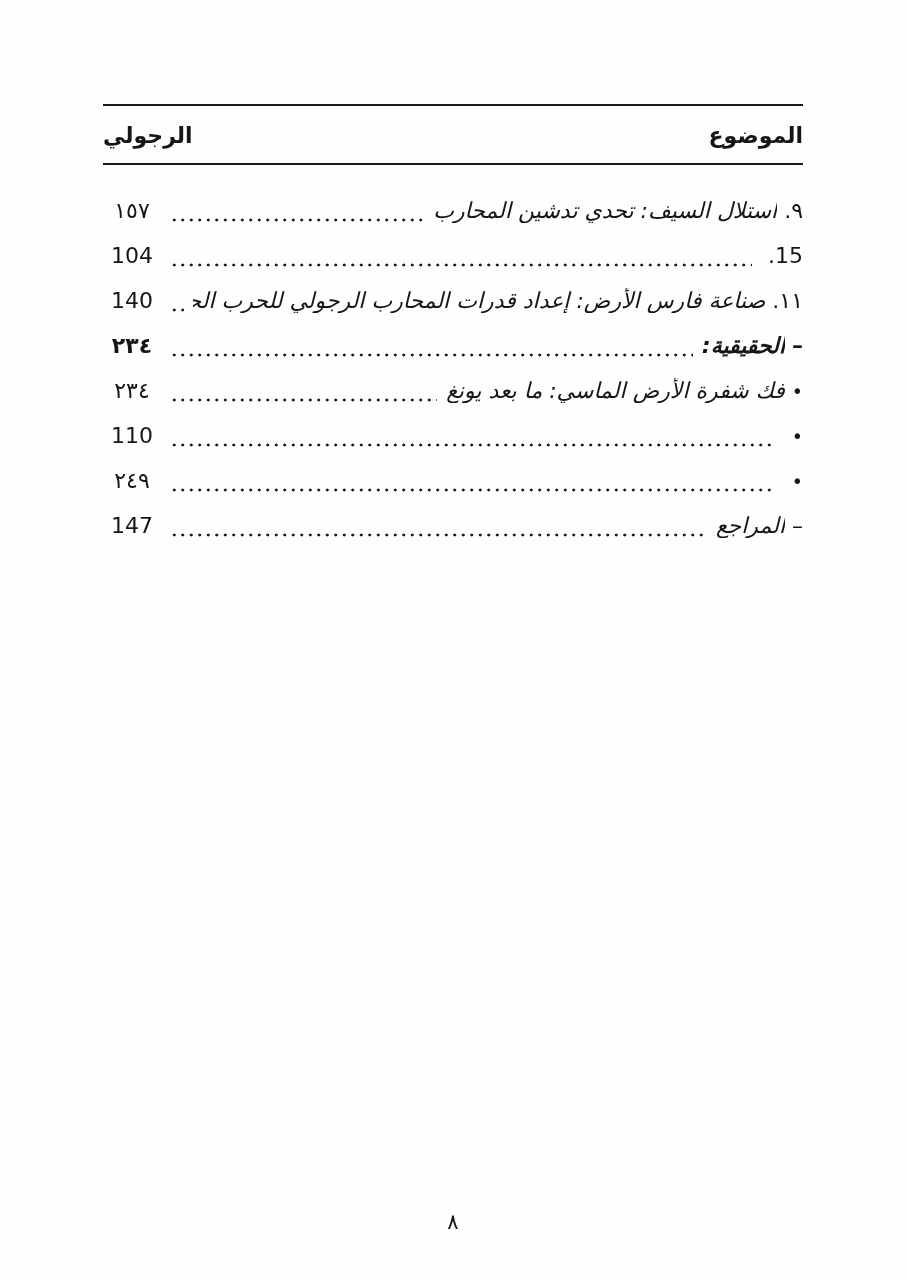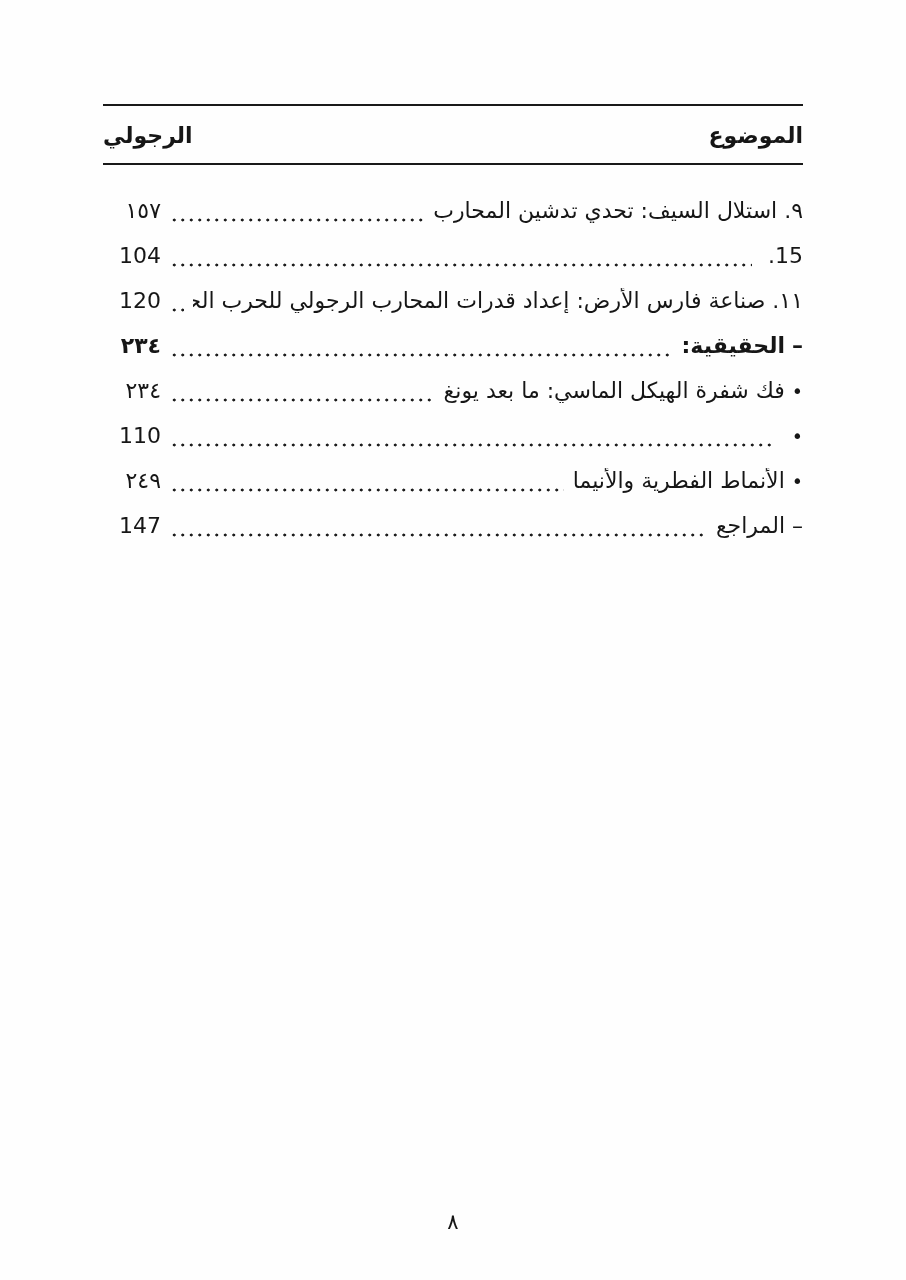--- a/index.html
+++ b/index.html
@@ -46,35 +46,36 @@
     font-size: 22px;
     white-space: nowrap;
   }
   .entry .marker {
     margin-left: 7px;
     flex: 0 0 auto;
   }
   .entry .title {
     flex: 0 1 auto;
     overflow: hidden;
+    font-style: italic;
   }
   .entry .dots {
     flex: 1 1 0;
     min-width: 14px;
     height: 4px;
     margin: 19px 9px 0 9px;
     background-image: radial-gradient(circle, #1d1d1d 1.35px, rgba(0,0,0,0) 1.7px);
     background-size: 8.5px 4px;
     background-repeat: repeat-x;
     background-position: left center;
   }
   .entry .pagenum {
     flex: 0 0 auto;
     min-width: 58px;
-    text-align: right;
+    text-align: center;
   }
   .entry.dash-bold { font-weight: bold; }
   .entry.bullet .marker { font-size: 19px; }
   .footer {
     position: absolute;
     left: 0;
     right: 0;
     bottom: 46px;
     text-align: center;
     font-size: 21px;
@@ -103,46 +104,45 @@
   <div class="entry numbered">
     <span class="marker">15.</span>
     <span class="dots"></span>
     <span class="pagenum">104</span>
   </div>
 
   <div class="entry numbered">
     <span class="marker">١١.</span>
     <span class="title">صناعة فارس الأرض: إعداد قدرات المحارب الرجولي للحرب الحقيقية</span>
     <span class="dots"></span>
-    <span class="pagenum">120</span>
+    <span class="pagenum">140</span>
   </div>
 
   <div class="entry dash-bold">
     <span class="marker">–</span>
     <span class="title">الحقيقية:</span>
     <span class="dots"></span>
     <span class="pagenum">٢٣٤</span>
   </div>
 
   <div class="entry bullet">
     <span class="marker">•</span>
-    <span class="title">فك شفرة الهيكل الماسي: ما بعد يونغ</span>
+    <span class="title">فك شفرة الأرض الماسي: ما بعد يونغ</span>
     <span class="dots"></span>
     <span class="pagenum">٢٣٤</span>
   </div>
 
   <div class="entry bullet">
     <span class="marker">•</span>
     <span class="dots"></span>
     <span class="pagenum">110</span>
   </div>
 
   <div class="entry bullet">
     <span class="marker">•</span>
-    <span class="title">الأنماط الفطرية والأنيما</span>
     <span class="dots"></span>
     <span class="pagenum">٢٤٩</span>
   </div>
 
   <div class="entry dash">
     <span class="marker">–</span>
     <span class="title">المراجع</span>
     <span class="dots"></span>
     <span class="pagenum">147</span>
   </div>

